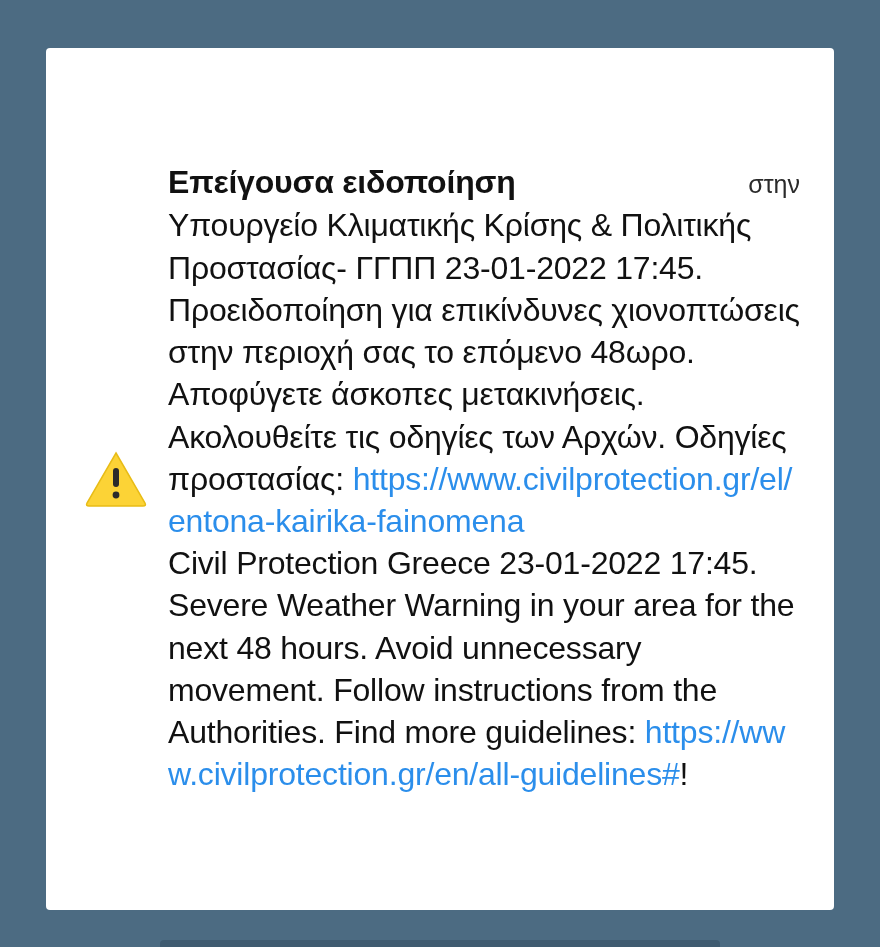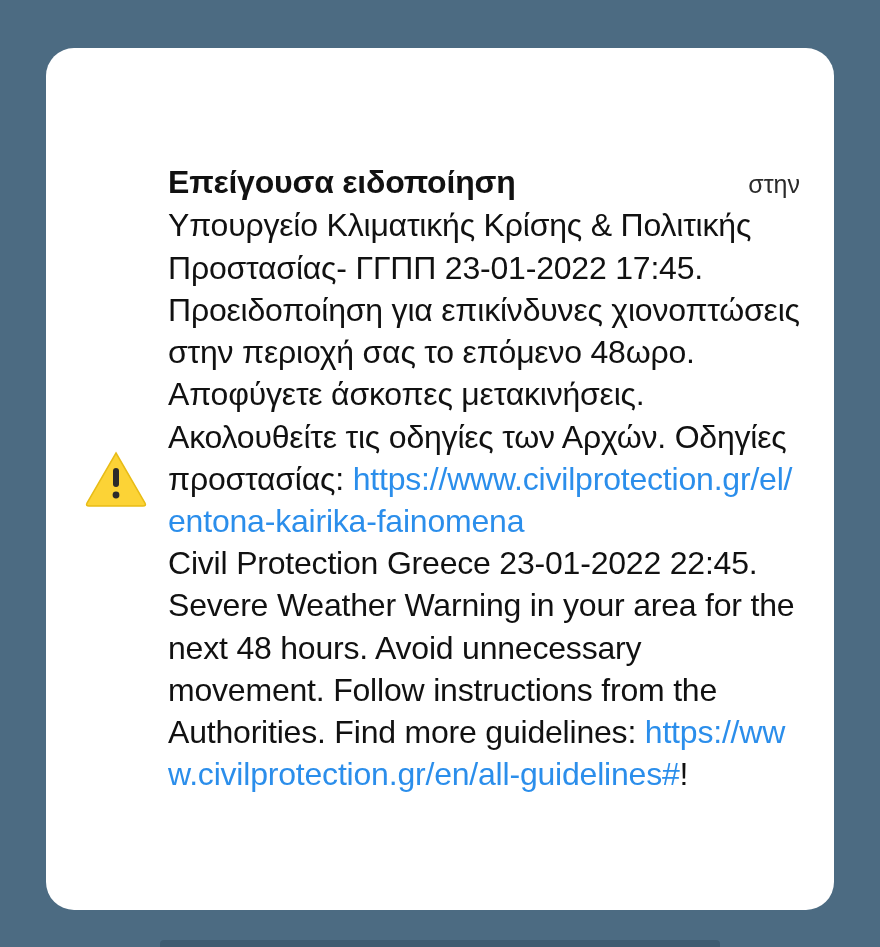--- a/index.html
+++ b/index.html
@@ -20,21 +20,21 @@
     background: #4c6b82;
     box-sizing: border-box;
   }
   .alert-card {
     position: absolute;
     left: 46px;
     top: 48px;
     width: 788px;
     min-height: 862px;
     background: #ffffff;
-    border-radius: 28px;
+    border-radius: 4px;
     box-sizing: border-box;
     display: flex;
     flex-direction: row;
     align-items: center;
     padding: 22px 30px 22px 18px;
   }
   .icon-col {
     width: 104px;
     flex: 0 0 104px;
     display: flex;
@@ -127,21 +127,21 @@
 
     <div class="text-col">
 
       <div class="head-row">
         <div class="title">Επείγουσα ειδοποίηση</div>
         <div class="timestamp">στην</div>
       </div>
 
       <div class="body-text">
         <p class="para"><span>Υπουργείο Κλιματικής Κρίσης &amp; Πολιτικής Προστασίας- ΓΓΠΠ 23-01-2022 17:45. Προειδοποίηση για επικίνδυνες χιονοπτώσεις στην περιοχή σας το επόμενο 48ωρο. Αποφύγετε άσκοπες μετακινήσεις. Ακολουθείτε τις οδηγίες των Αρχών. Οδηγίες προστασίας: </span><a class="link" href="#">https://www.civilprotection.gr/el/entona-kairika-fainomena</a></p>
-        <p class="para"><span>Civil Protection Greece 23-01-2022 22:45. Severe Weather Warning in your area for the next 48 hours. Avoid unnecessary movement. Follow instructions from the Authorities. Find more guidelines: </span><a class="link" href="#">https://www.civilprotection.gr/en/all-guidelines#</a><span>!</span></p>
+        <p class="para"><span>Civil Protection Greece 23-01-2022 17:45. Severe Weather Warning in your area for the next 48 hours. Avoid unnecessary movement. Follow instructions from the Authorities. Find more guidelines: </span><a class="link" href="#">https://www.civilprotection.gr/en/all-guidelines#</a><span>!</span></p>
       </div>
 
     </div>
   </div>
 
   <div class="bottom-hint">
     <div class="bar"></div>
   </div>
 
 </div>

